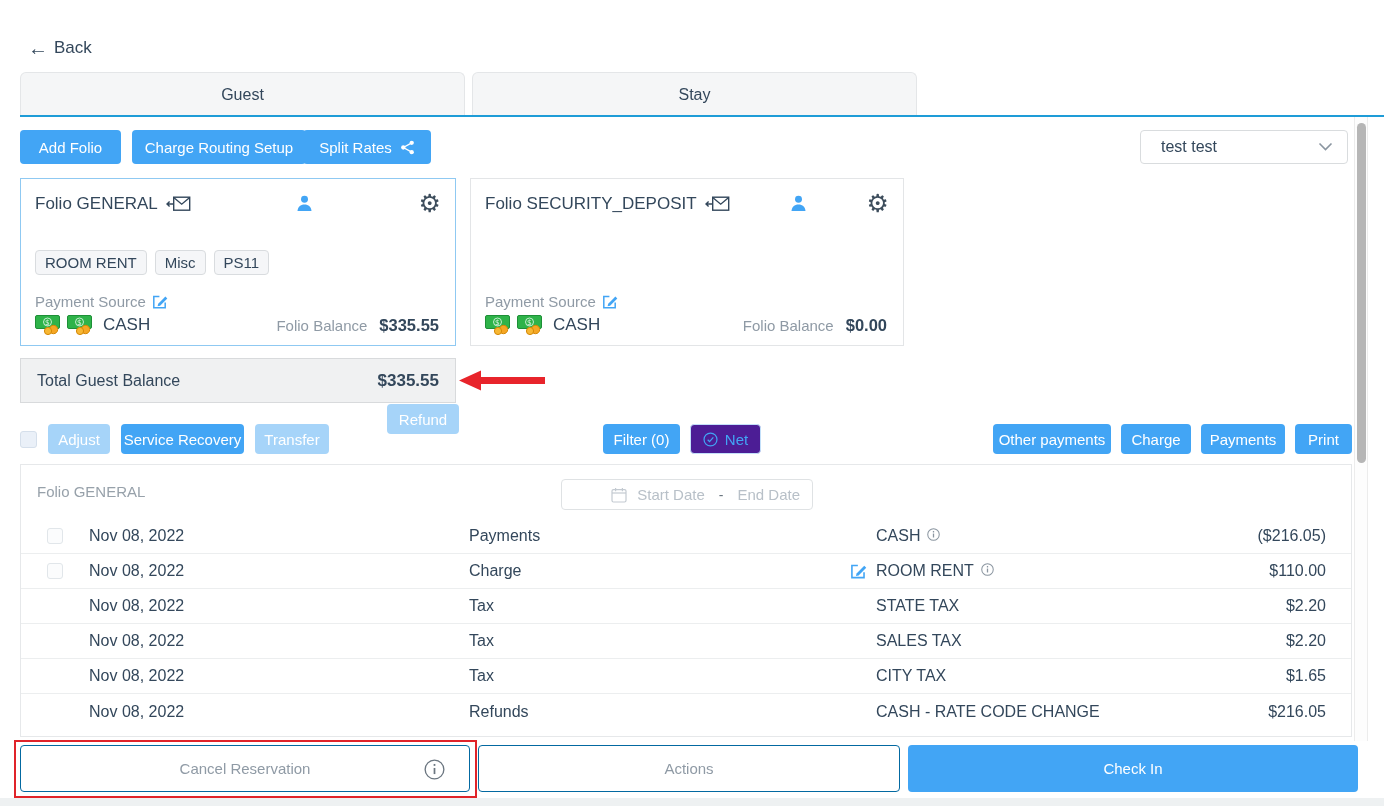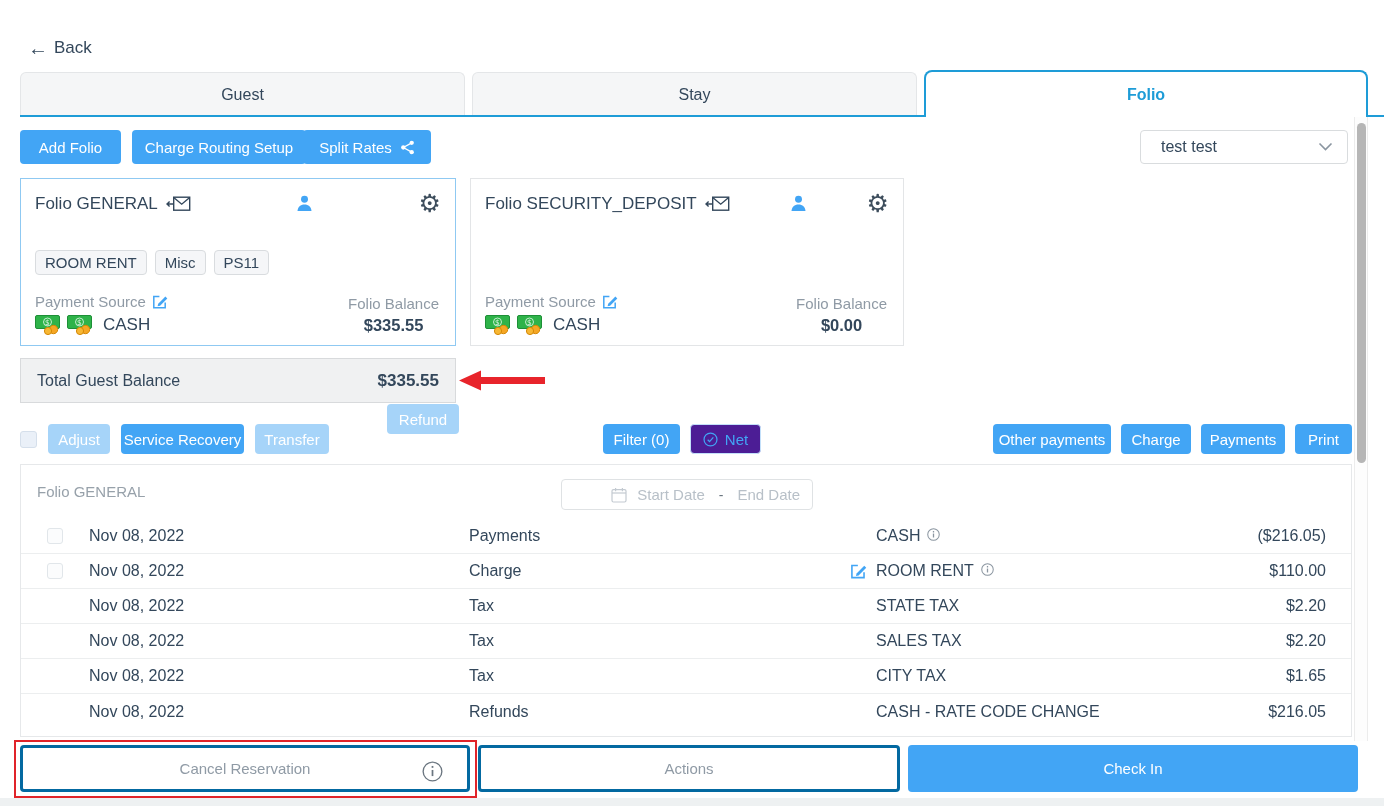--- a/index.html
+++ b/index.html
@@ -49,21 +49,21 @@
   .card-top { display:flex; align-items:center; justify-content:space-between; }
   .card-title { display:flex; align-items:center; gap:8px; font-size:17px; color:#33475b; }
   .gear { font-size:25px; line-height:1; color:#3d4d5c; cursor:pointer; }
   .tags { display:flex; gap:8px; margin-top:34px; }
   .tag { background:#f5f6f8; border:1px solid #d9dcdf; border-radius:4px; padding:3px 9px;
          font-size:15px; color:#33475b; }
   .card-bottom { position:absolute; left:14px; right:14px; bottom:10px; display:flex;
                  justify-content:space-between; align-items:flex-end; }
   .ps-label { display:flex; align-items:center; gap:6px; font-size:15px; color:#8f9aa5; }
   .ps-method { display:flex; align-items:center; gap:5px; margin-top:4px; font-size:17px; color:#33475b; }
-  .balance-col { display:flex; flex-direction:column; align-items:center; gap:4px; padding-right:2px; }
+  .balance-col { display:flex; flex-direction:row; align-items:center; gap:12px; padding-right:2px; }
   .balance-label { font-size:15px; color:#8f9aa5; }
   .balance-amt { font-size:16.5px; font-weight:bold; color:#33475b; }
 
   
   .total-bar { position:absolute; left:20px; top:358px; width:436px; height:45px; background:#f0f1f2;
                border:1px solid #d8dadc; display:flex; align-items:center; padding:0 16px;
                font-size:16px; color:#33475b; }
   .total-bar .amt { margin-left:auto; font-size:17px; font-weight:bold; }
   .annotation-arrow { position:absolute; left:459px; top:369px; }
 
@@ -101,21 +101,21 @@
   .cell-type { width:381px; }
   .cell-desc { flex:1; display:flex; align-items:center; }
   .edit-slot { width:26px; display:flex; }
   .info-ic { margin-left:7px; display:flex; align-self:flex-start; margin-top:1px; cursor:pointer; }
   .cell-amount { width:150px; text-align:right; }
 
   
   .footer-strip { position:absolute; left:0; top:798px; width:1384px; height:8px; background:#eef1f2; }
   .fbtn { position:absolute; top:745px; height:47px; border-radius:4px; display:flex;
           align-items:center; justify-content:center; font-size:15px; cursor:pointer; }
-  .fbtn.ghost { background:#fff; border:3px solid #0369a1; color:#8f9aa5; }
+  .fbtn.ghost { background:#fff; border:1px solid #0369a1; color:#8f9aa5; }
   .f-cancel { left:20px; width:450px; }
   .f-cancel .finfo { position:absolute; right:24px; top:13px; }
   .f-actions { left:478px; width:422px; }
   .f-checkin { left:908px; width:450px; background:#42a5f5; color:#fff; }
   .red-box { position:absolute; left:14px; top:740px; width:463px; height:58px;
              border:2px solid #e0242a; pointer-events:none; }
 
   
   .scrollbar { position:absolute; left:1354px; top:117px; width:14px; height:624px;
                background:#fdfdfd; border-left:1px solid #ececec; border-right:1px solid #ececec; }
@@ -129,21 +129,20 @@
 
   <div class="back">
     <span class="back-arrow">←</span>
     <span>Back</span>
   </div>
 
   <div class="tabbar">
     <div class="tab-underline"></div>
     <div class="tab inactive tab-guest">Guest</div>
     <div class="tab inactive tab-stay">Stay</div>
-    <div class="tab active tab-folio">Folio</div>
   </div>
 
   <div class="btn add-folio">Add Folio</div>
   <div class="btn charge-routing">Charge Routing Setup</div>
   <div class="btn split-rates">
     <span>Split Rates</span>
     <span style="display:flex;">
       <svg width="15" height="15" viewBox="0 0 16 16">
           <path d="M3.5 8 L12.5 3 M3.5 8 L12.5 13" stroke="#fff" stroke-width="1.5" fill="none"></path>
           <circle cx="12.5" cy="3" r="2.3" fill="#fff"></circle>

